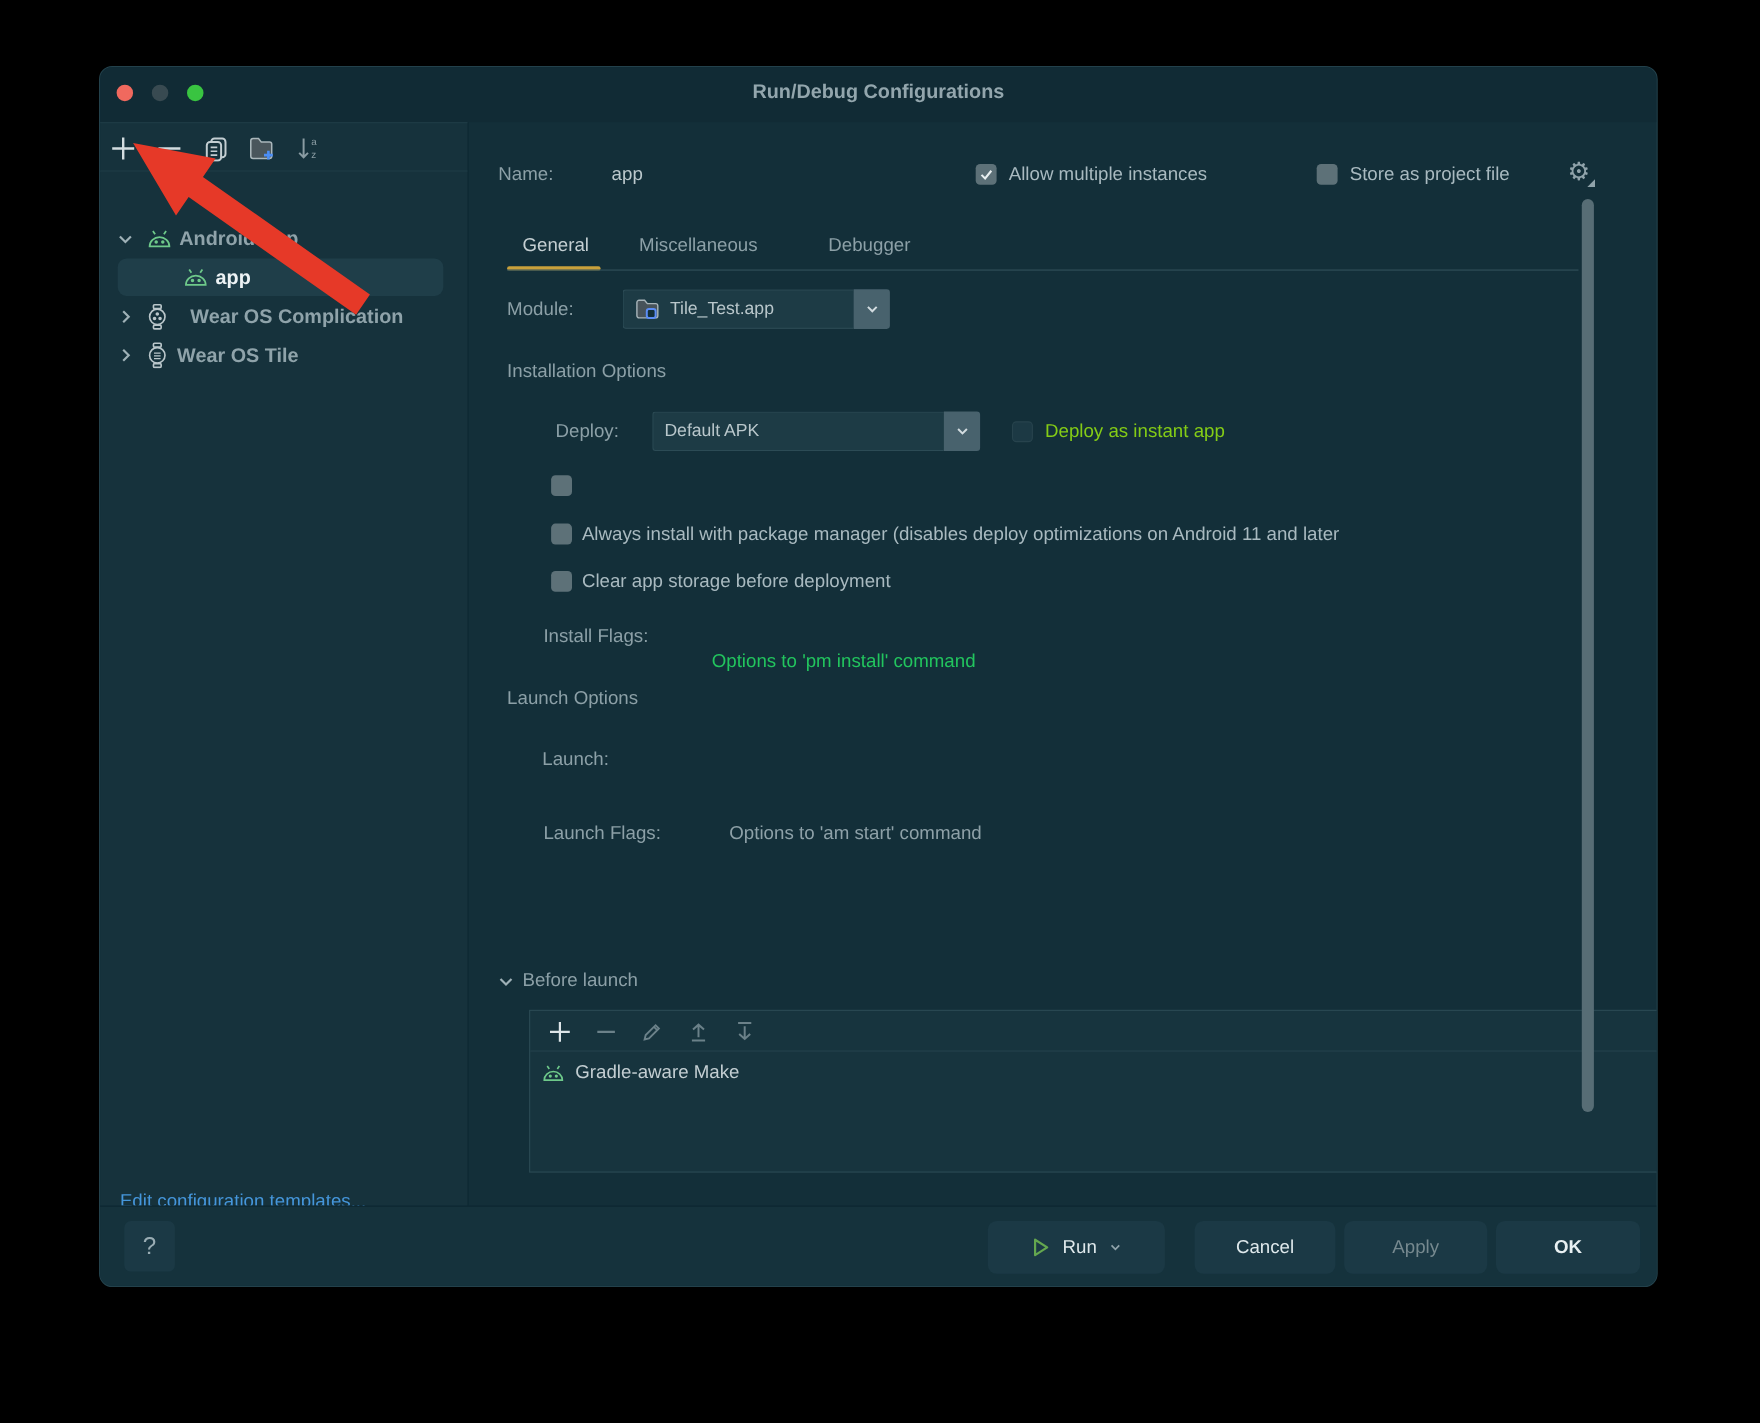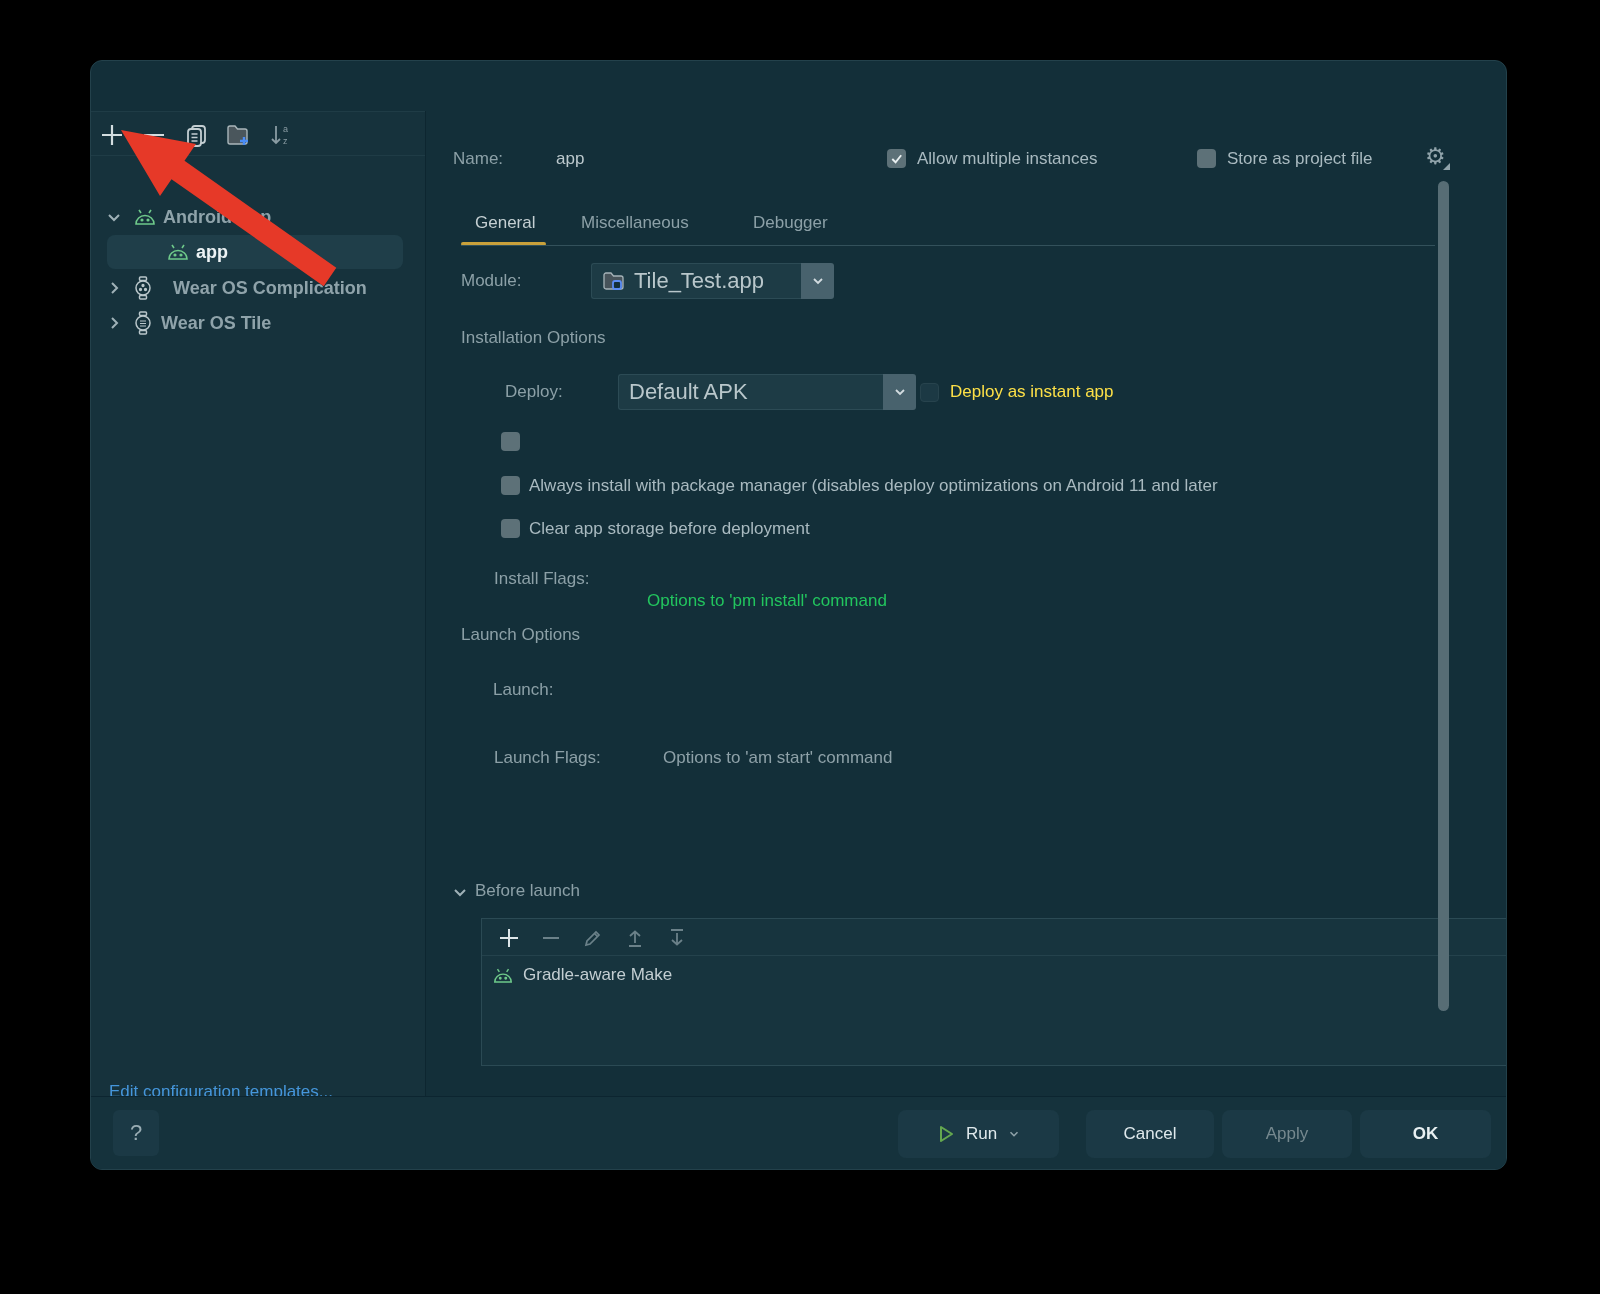--- a/index.html
+++ b/index.html
@@ -18,37 +18,43 @@
   .main-label{position:absolute;color:#8ca0a7;font-size:17px;line-height:24px;white-space:nowrap;}
   .main-value{position:absolute;color:#bcc9cd;font-size:17px;line-height:24px;white-space:nowrap;}
   .cb-label{position:absolute;color:#a9bac0;font-size:17px;line-height:24px;white-space:nowrap;overflow:hidden;}
   .checkbox{position:absolute;width:19px;height:19px;border-radius:4px;background:#5d7178;display:flex;align-items:center;justify-content:center;}
   .checkbox-disabled{position:absolute;width:19px;height:19px;border-radius:4px;background:#1c3944;border:1px solid #27434d;box-sizing:border-box;}
   .tab{position:absolute;font-size:17px;line-height:24px;color:#8ca0a7;cursor:pointer;}
   .tab.active{color:#c4cfd2;}
   .tab-underline{position:absolute;height:4px;background:#c9a13b;border-radius:2px;}
   .tab-divider{position:absolute;height:1px;background:#33515b;}
   .combo{position:absolute;height:36px;display:flex;box-sizing:border-box;}
-  .combo-field{height:100%;background:#1d3b45;border:1px solid #2c4b55;border-right:none;border-radius:3px 0 0 3px;display:flex;align-items:center;box-sizing:border-box;color:#b9c7cb;font-size:22px;padding-left:10px;gap:8px;margin-left:25px;}
+  .combo-field{height:100%;background:#1d3b45;border:1px solid #2c4b55;border-right:none;border-radius:3px 0 0 3px;display:flex;align-items:center;box-sizing:border-box;color:#b9c7cb;font-size:16px;padding-left:10px;gap:8px;}
   .combo-btn{width:33px;height:100%;background:#48626d;border-radius:0 3px 3px 0;display:flex;align-items:center;justify-content:center;}
   .panel{position:absolute;background:#17343e;border:1px solid #2b4a54;box-sizing:border-box;}
   .panel-toolbar{position:absolute;left:0;top:0;width:100%;height:37px;border-bottom:1px solid #24424c;box-sizing:border-box;}
   .ptool{position:absolute;top:6px;width:26px;height:26px;display:flex;align-items:center;justify-content:center;}
   .bl-item{position:absolute;display:flex;align-items:center;gap:9px;color:#c3ced2;font-size:17px;}
   .bottombar{position:absolute;left:0;bottom:0;width:100%;height:73px;background:#15323c;border-top:1px solid #0c2530;box-sizing:border-box;}
   .btn{position:absolute;top:13px;height:48px;background:#1b3945;border-radius:8px;display:flex;align-items:center;justify-content:center;font-size:17px;color:#dfe9ec;box-sizing:border-box;cursor:pointer;}
   .scroll-thumb{position:absolute;background:#576d75;border-radius:6px;}
   .gear-wrap{position:absolute;color:#90a3aa;font-size:23px;line-height:23px;}
   .gear-corner{position:absolute;right:-4px;bottom:-2px;width:0;height:0;border-left:7px solid transparent;border-bottom:7px solid #90a3aa;}
 </style>
 </head>
 <body>
 
 <div class="dialog">
 
+  <div class="titlebar">
+    <div class="traffic" style="left:15px;background:#f0695e;"></div>
+    <div class="traffic" style="left:47px;background:#384a51;"></div>
+    <div class="traffic" style="left:79px;background:#39c441;"></div>
+    <div class="title-text">Run/Debug Configurations</div>
+  </div>
 
   <div class="sidebar">
     <div class="sb-toolbar">
       <div class="tool-btn" style="left:6px;">
         <svg width="26" height="26" viewBox="0 0 26 26">
             <path d="M13 3v20M3 13h20" stroke="#d3dde0" stroke-width="2.2" fill="none"></path>
           </svg>
       </div>
       <div class="tool-btn" style="left:48px;">
         <svg width="26" height="26" viewBox="0 0 26 26">
@@ -190,21 +196,21 @@
     <div class="combo-field" style="width:265px;">
       <span>Default APK</span>
     </div>
     <div class="combo-btn">
       <svg width="16" height="16" viewBox="0 0 16 16">
           <path d="M4 6l4 4 4-4" stroke="#d3dce0" stroke-width="1.8" fill="none"></path>
         </svg>
     </div>
   </div>
   <div class="checkbox-disabled" style="left:829px;top:322px;"></div>
-  <div class="cb-label" style="left:859px;top:319px;color:#fde047;">Deploy as instant app</div>
+  <div class="cb-label" style="left:859px;top:319px;color:#84cc16;">Deploy as instant app</div>
 
   <div class="checkbox" style="left:410px;top:371px;"></div>
 
   <div class="checkbox" style="left:410px;top:415px;"></div>
   <div class="cb-label" style="left:438px;top:413px;width:905px;">Always install with package manager (disables deploy optimizations on Android 11 and later</div>
 
   <div class="checkbox" style="left:410px;top:458px;"></div>
   <div class="cb-label" style="left:438px;top:456px;width:905px;">Clear app storage before deployment</div>
 
   <div class="main-label" style="left:403px;top:506px;">Install Flags:</div>

